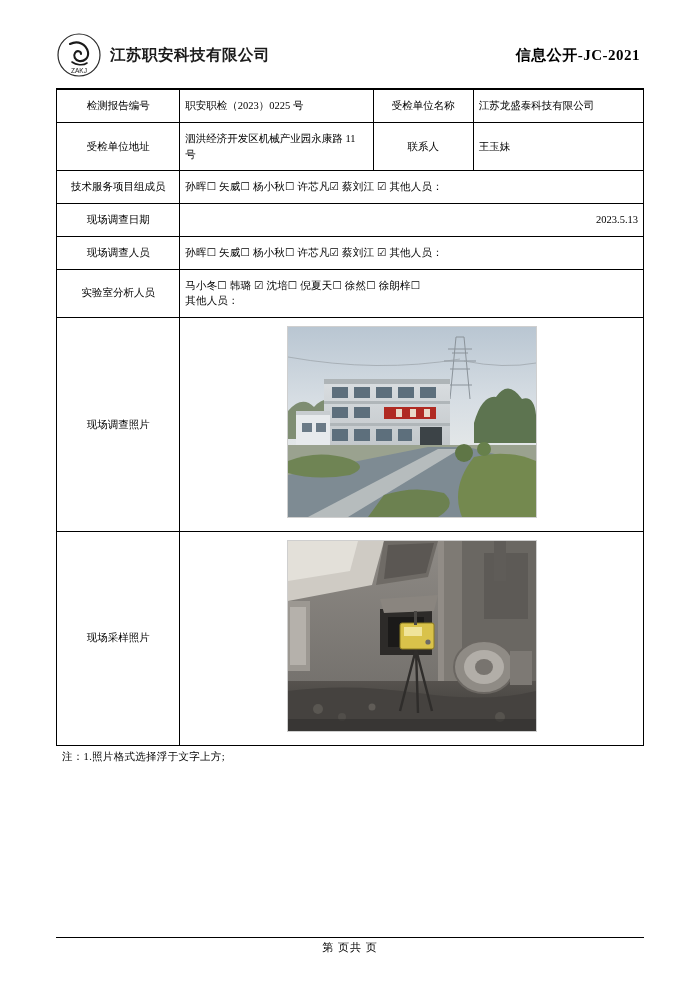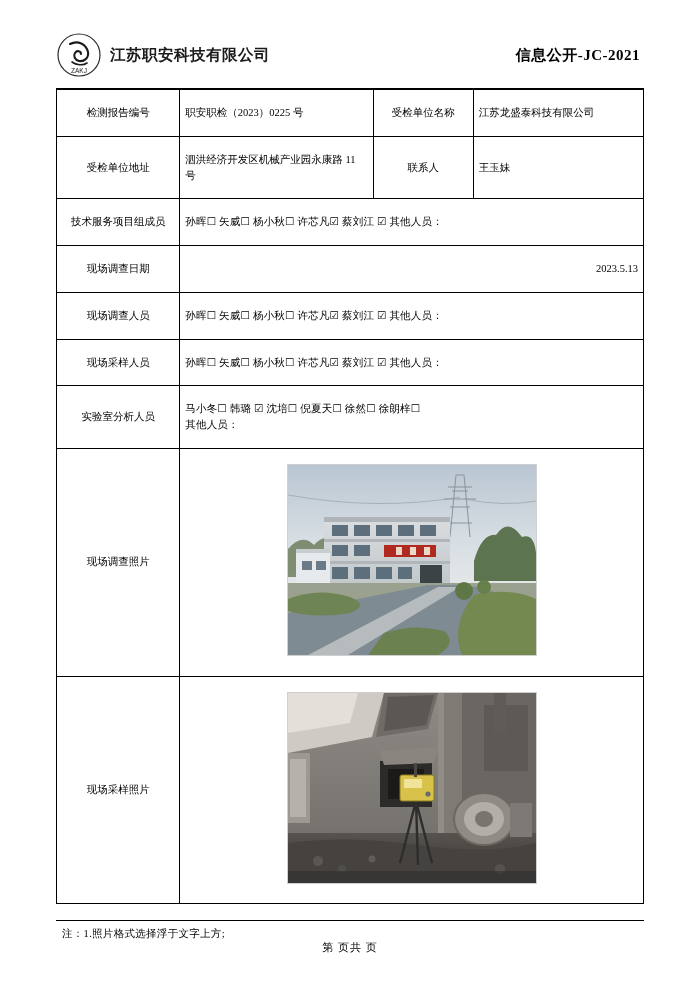--- a/index.html
+++ b/index.html
@@ -69,21 +69,21 @@
 
   
   table.main {
     width: 100%;
     border-collapse: collapse;
     table-layout: fixed;
     font-size: 10.5px;
   }
   table.main td {
     border: 1px solid #000;
-    padding: 15px 5px;
+    padding: 8px 5px;
     vertical-align: middle;
     line-height: 1.5;
   }
   .lbl {
     text-align: center;
     white-space: nowrap;
   }
   .val {
     text-align: left;
   }
@@ -110,33 +110,33 @@
     display: inline-block;
     position: relative;
     overflow: hidden;
     border: 1px solid #cfcfcf;
   }
   .photo svg { display: block; }
 
   
   .note {
     font-size: 10.5px;
-    margin-top: 23px;
+    margin-top: 4px;
     padding-left: 6px;
     letter-spacing: 0.3px;
   }
 
   
   .footer {
     position: absolute;
     left: 56px;
     right: 56px;
     bottom: 34px;
     border-top: 1.2px solid #000;
-    padding-top: 19px;
+    padding-top: 2px;
     text-align: center;
     font-size: 11px;
     letter-spacing: 1px;
   }
 </style>
 </head>
 <body>
 
 <div class="page">
 
@@ -179,24 +179,20 @@
       <tr>
         <td class="lbl">技术服务项目组成员</td>
         <td class="members" colspan="3">孙晖☐  矢威☐  杨小秋☐  许芯凡☑  蔡刘江 ☑  其他人员：</td>
       </tr>
       <tr>
         <td class="lbl">现场调查日期</td>
         <td class="ctr" colspan="3">2023.5.13</td>
       </tr>
       <tr>
         <td class="lbl">现场调查人员</td>
-        <td class="members" colspan="3">孙晖☐  矢威☐  杨小秋☐  许芯凡☑  蔡刘江 ☑  其他人员：</td>
-      </tr>
-      <tr>
-        <td class="lbl">现场采样人员</td>
         <td class="members" colspan="3">孙晖☐  矢威☐  杨小秋☐  许芯凡☑  蔡刘江 ☑  其他人员：</td>
       </tr>
       <tr>
         <td class="lbl">实验室分析人员</td>
         <td class="members" colspan="3">
           <div>马小冬☐  韩璐 ☑    沈培☐  倪夏天☐  徐然☐  徐朗梓☐</div>
           <div>其他人员：</div>
         </td>
       </tr>
 

